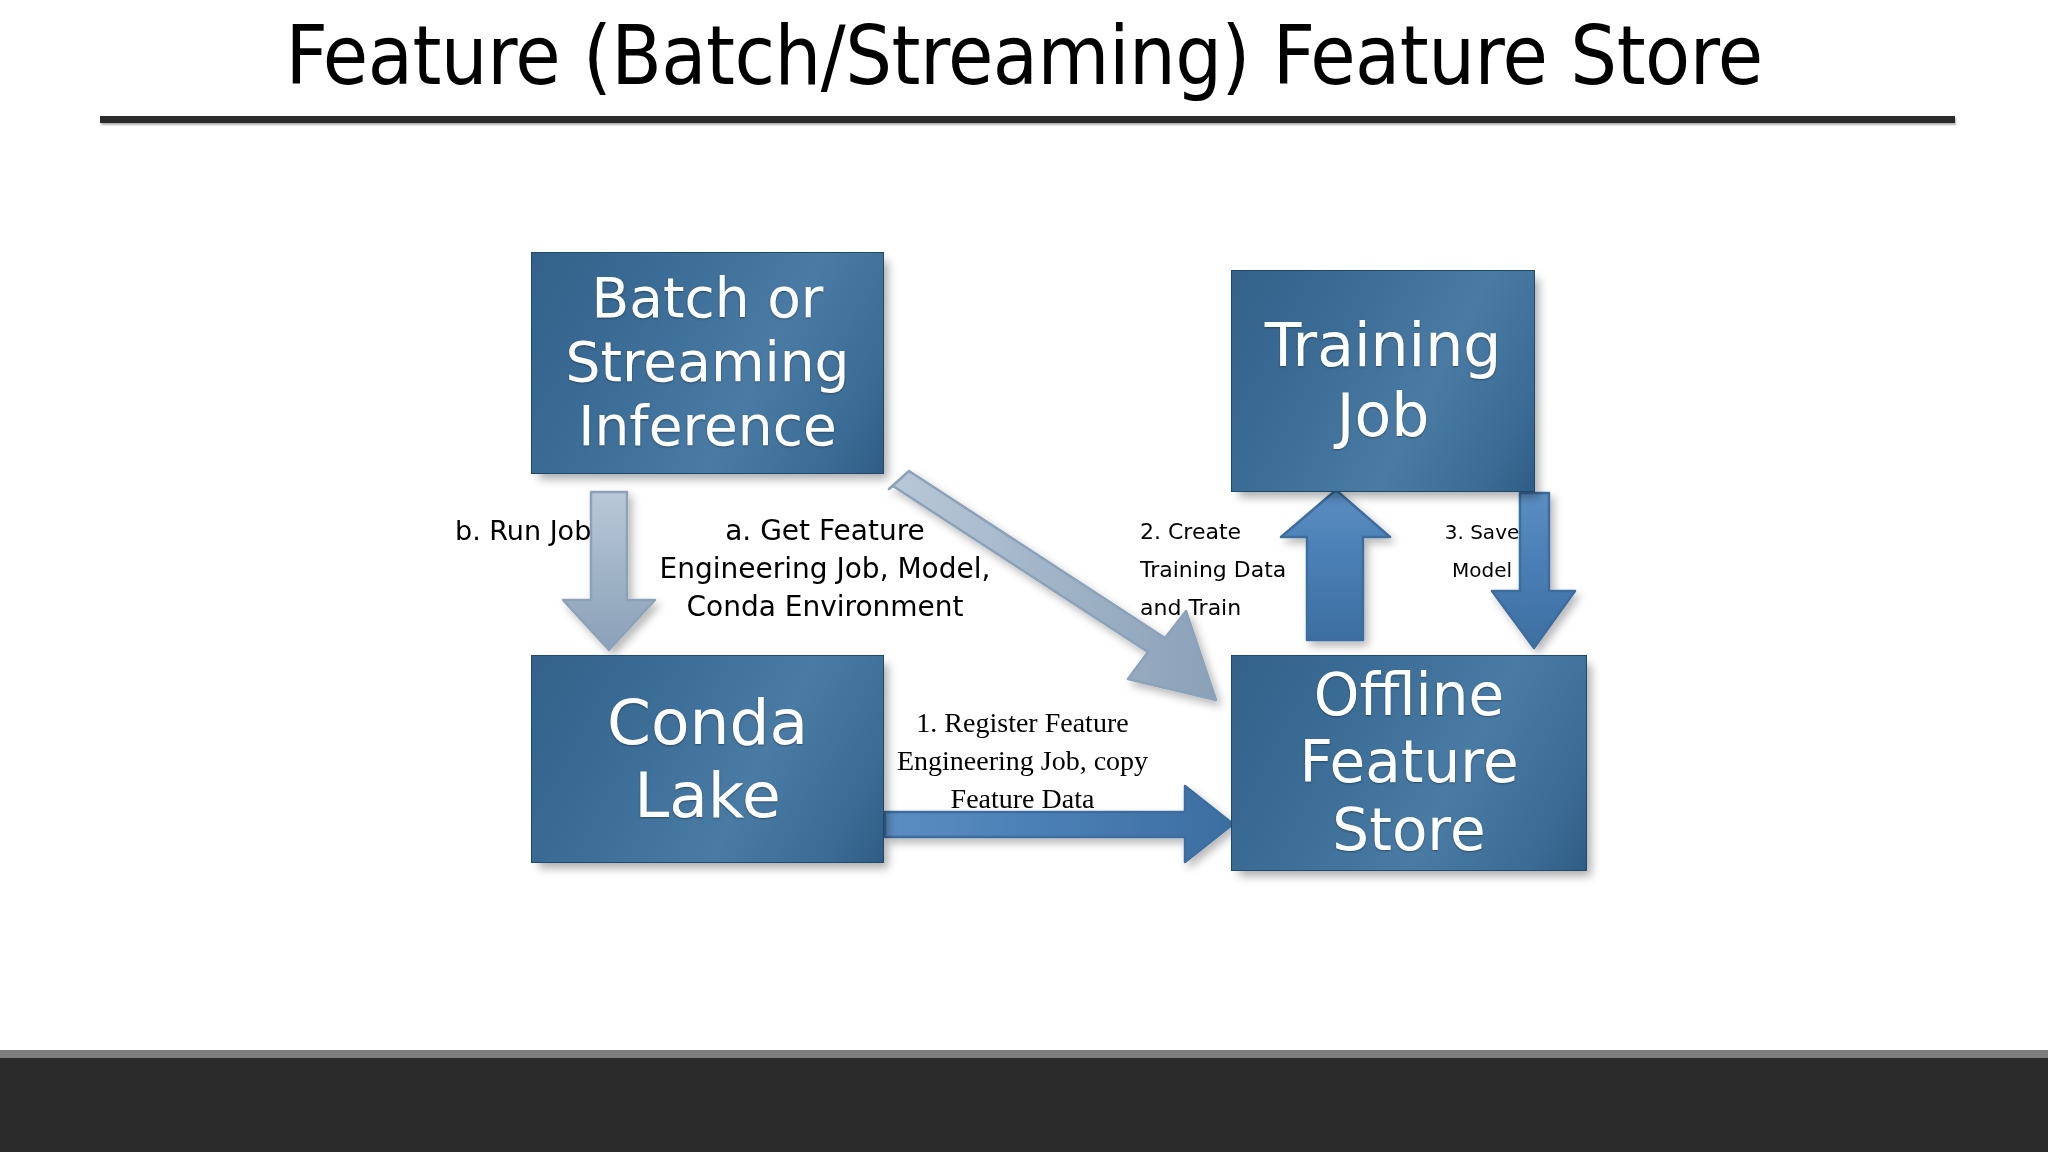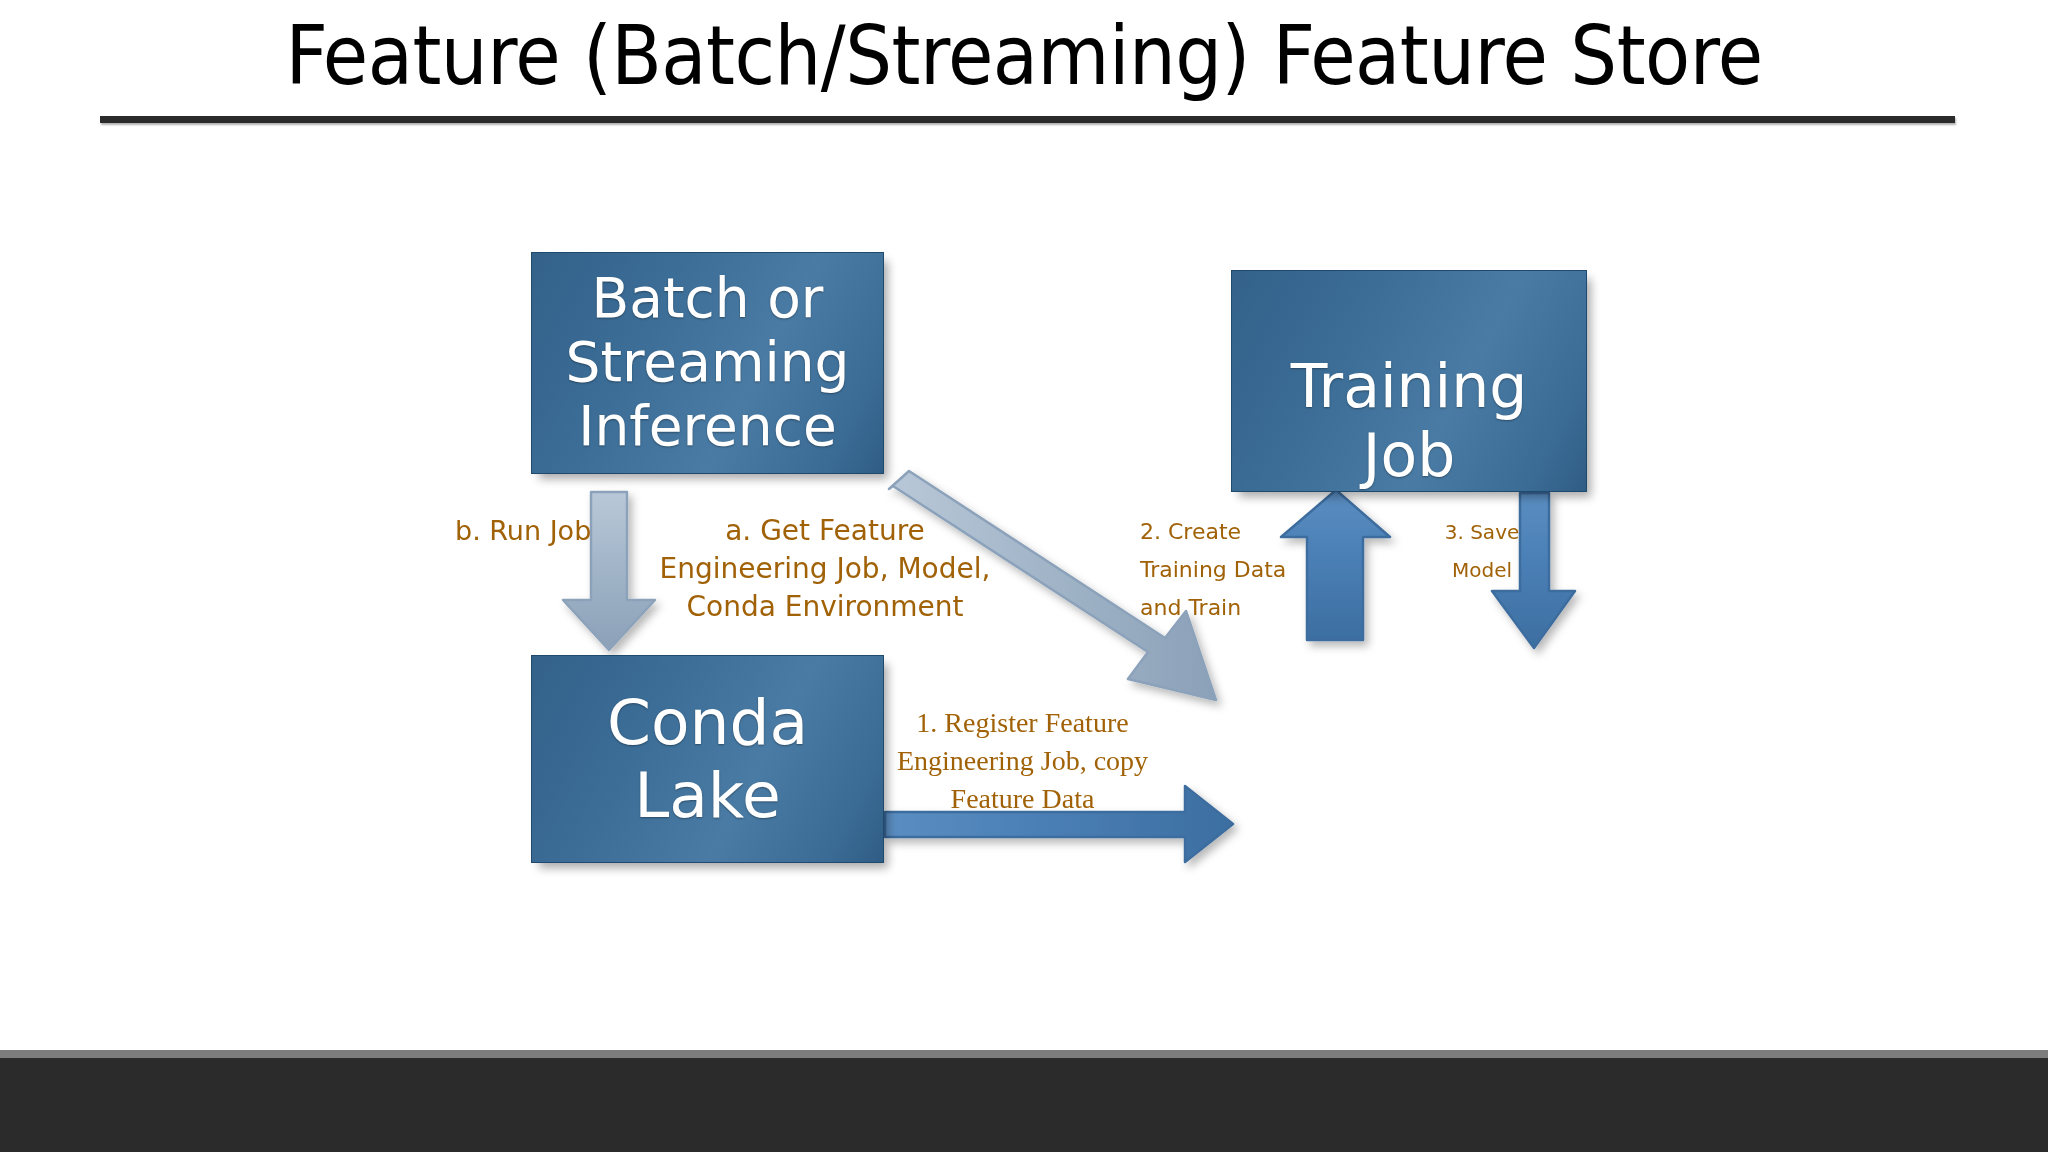--- a/index.html
+++ b/index.html
@@ -68,21 +68,21 @@
     font-weight: 400;
     text-align: center;
     line-height: 1.16;
     text-shadow: 0px 1px 2px rgba(0,0,0,0.35);
     white-space: pre-line;
   }
 
   #box-inference { left: 531px; top: 252px; width: 353px; height: 222px; }
   #box-inference .node-label { font-size: 55px; }
 
-  #box-training  { left: 1231px; top: 270px; width: 356px; height: 222px; align-items: flex-end; }
+  #box-training  { left: 1231px; top: 270px; width: 304px; height: 222px; }
   #box-training  .node-label { font-size: 60px; }
 
   #box-datalake  { left: 531px; top: 655px; width: 353px; height: 208px; }
   #box-datalake  .node-label { font-size: 63px; }
 
   #box-offline   { left: 1231px; top: 655px; width: 356px; height: 216px; }
   #box-offline   .node-label { font-size: 58px; }
 
   
   #arrow-layer {
@@ -90,21 +90,21 @@
     left: 0;
     top: 0;
     width: 2048px;
     height: 1152px;
     pointer-events: none;
   }
 
   
   .edge-label {
     position: absolute;
-    color: #a16207;
+    color: #000000;
     font-family: "DejaVu Sans", "Liberation Sans", sans-serif;
     font-size: 27px;
     line-height: 38px;
     white-space: pre-line;
   }
   #label-run-job      { left: 455px;  top: 512px; text-align: left;   width: 160px; }
   #label-get-feature  { left: 630px;  top: 512px; text-align: center; width: 390px; font-size: 28px; line-height: 38px; }
   #label-create-train { left: 1140px; top: 513px; text-align: left; width: 180px; font-size: 22px; line-height: 38px; }
   #label-save-model   { left: 1402px; top: 513px; text-align: center; width: 160px; font-size: 20px; line-height: 38px; }
   #label-register     { left: 880px;  top: 704px; text-align: center; width: 285px; font-size: 28px; line-height: 38px; font-family: Liberation Serif, serif; }
@@ -199,20 +199,25 @@
   <div class="node-box" id="box-training">
     <div class="node-label">Training
 Job</div>
   </div>
 
   <div class="node-box" id="box-datalake">
     <div class="node-label">Conda
 Lake</div>
   </div>
 
+  <div class="node-box" id="box-offline">
+    <div class="node-label">Offline
+Feature
+Store</div>
+  </div>
 
   <div class="edge-label" id="label-run-job">b. Run Job</div>
 
   <div class="edge-label" id="label-get-feature">a. Get Feature
 Engineering Job, Model,
 Conda Environment</div>
 
   <div class="edge-label" id="label-register">1. Register Feature
 Engineering Job, copy
 Feature Data</div>

